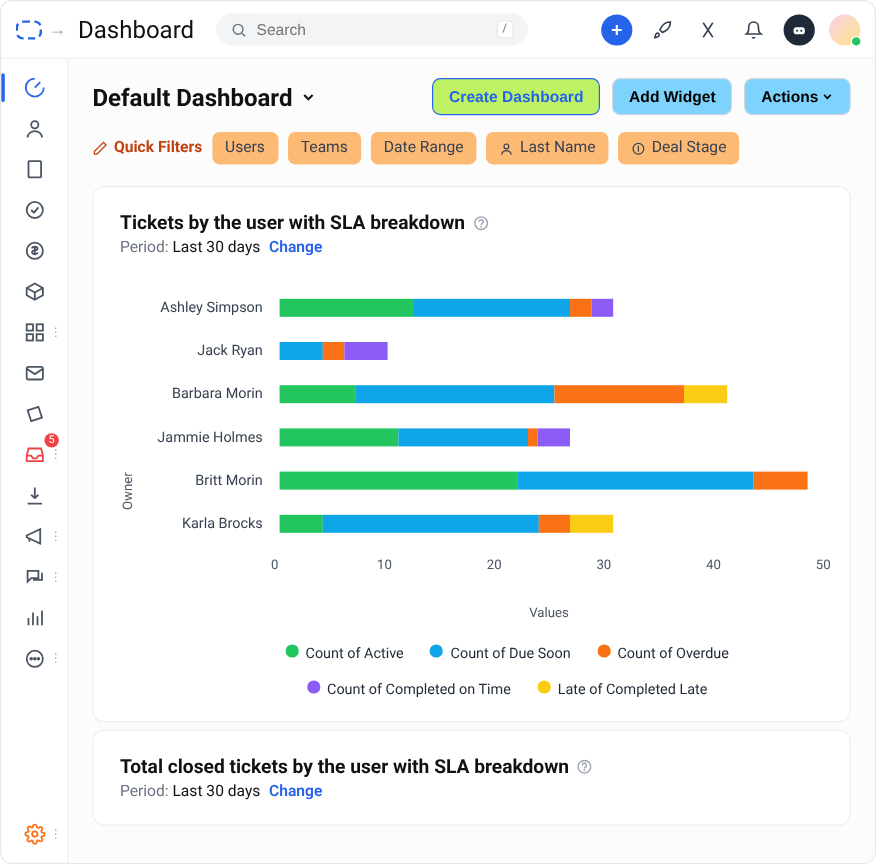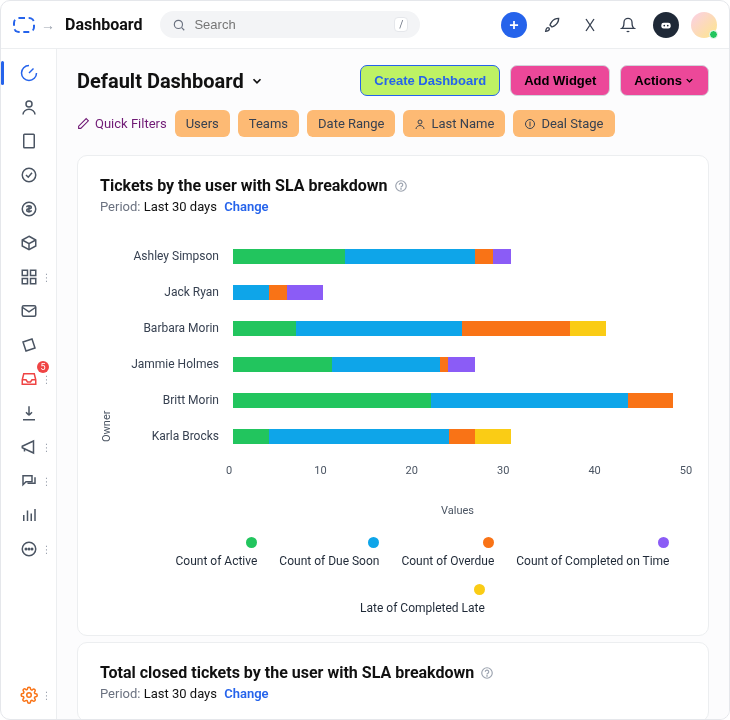--- a/index.html
+++ b/index.html
@@ -1,21 +1,21 @@
 <!DOCTYPE html>
 <html><head>
 <meta charset="utf-8">
 <style>
 * { box-sizing: border-box; margin: 0; padding: 0; }
 body { font-family: -apple-system, BlinkMacSystemFont, "Segoe UI", Roboto, sans-serif; font-size: 13px; color: #111; background: #fff; width: 730px; height: 720px; overflow: hidden; border-radius: 10px; border: 1px solid #e5e7eb; }
 .topbar { display: flex; align-items: center; height: 48px; padding: 0 12px; gap: 10px; border-bottom: 1px solid #eceef0; }
 .logo { display: flex; align-items: center; gap: 6px; }
 .logo-mark { width: 22px; height: 16px; border: 2px dashed #2563eb; border-radius: 6px; }
 .arrow { color: #9ca3af; font-size: 14px; }
-.topbar-title { font-size: 16px; font-weight: 700; }
+.topbar-title { font-size: 20px; font-weight: 400; }
 .search { flex: 1; display: flex; align-items: center; background: #f3f4f6; border-radius: 18px; padding: 6px 12px; gap: 8px; margin: 0 8px; max-width: 260px; }
 .search input { border: none; background: transparent; outline: none; flex: 1; font-size: 13px; color: #6b7280; }
 .kbd { background: #fff; border: 1px solid #e5e7eb; border-radius: 4px; font-size: 10px; padding: 1px 4px; color: #6b7280; }
 .top-icons { display: flex; align-items: center; gap: 12px; margin-left: auto; }
 .icon-btn { width: 26px; height: 26px; display: flex; align-items: center; justify-content: center; border-radius: 50%; cursor: pointer; color: #374151; }
 .icon-btn.blue { background: #2563eb; color: #fff; }
 .icon-btn.dark { background: #1f2937; color: #fff; }
 .avatar { width: 26px; height: 26px; border-radius: 50%; background: linear-gradient(135deg,#fbcfe8,#fde68a); position: relative; }
 .avatar::after { content: ""; position: absolute; width: 7px; height: 7px; background: #22c55e; border: 1.5px solid #fff; border-radius: 50%; bottom: -1px; right: -1px; }
 .layout { display: flex; height: calc(720px - 48px); }
@@ -25,44 +25,44 @@
 .side-item.active::before { content: ""; position: absolute; left: -14px; top: 2px; width: 3px; height: 24px; background: #2563eb; border-radius: 2px; }
 .dots { position: absolute; font-size: 10px; color: #9ca3af; margin-left: 36px; }
 .side-badge { position: relative; }
 .side-badge .badge { position: absolute; top: -4px; right: -6px; background: #ef4444; color: #fff; font-size: 9px; padding: 0 3px; border-radius: 7px; line-height: 12px; }
 .side-bottom { margin-top: auto; margin-bottom: 12px; }
 .settings-icon { color: #f97316; }
 .main { flex: 1; padding: 16px 20px; overflow-y: auto; background: #fcfcfd; }
 .page-head { display: flex; align-items: center; gap: 10px; margin-bottom: 14px; }
 .page-title { font-size: 20px; font-weight: 700; display: flex; align-items: center; gap: 6px; }
 .spacer { flex: 1; }
-.btn { padding: 7px 13px; border-radius: 7px; font-size: 13px; font-weight: 600; cursor: pointer; border: 1px solid #d1d5db; background: #ec4899; }
+.btn { padding: 7px 13px; border-radius: 7px; font-size: 13px; font-weight: 600; cursor: pointer; border: 1px solid #d1d5db; background: #7dd3fc; }
 .btn.primary { color: #2563eb; border-color: #2563eb; background: #bef264; }
 .btn.ghost { border: 1px solid #d1d5db; }
 .filters { display: flex; align-items: center; gap: 8px; margin-bottom: 18px; flex-wrap: wrap; }
-.qf { color: #701a75; font-weight: 400; font-size: 13px; display: flex; align-items: center; gap: 5px; }
+.qf { color: #c2410c; font-weight: 700; font-size: 13px; display: flex; align-items: center; gap: 5px; }
 .chip { background: #fdba74; padding: 6px 11px; border-radius: 6px; font-size: 13px; color: #374151; cursor: pointer; display: flex; align-items: center; gap: 5px; }
 .card { background: #fff; border: 1px solid #eceef0; border-radius: 10px; padding: 20px 22px; margin-bottom: 6px; }
 .card-title { font-size: 16px; font-weight: 700; display: flex; align-items: center; gap: 6px; }
 .help-ico { color: #9ca3af; }
 .card-sub { font-size: 13px; color: #6b7280; margin-top: 4px; }
 .card-sub .strong { color: #111; }
 .link { color: #2563eb; cursor: pointer; font-weight: 600; margin-left: 4px; }
 .chart-wrap { display: flex; margin-top: 24px; }
 .y-axis-label { writing-mode: vertical-rl; transform: rotate(180deg); font-size: 11px; color: #4b5563; text-align: center; margin-right: 6px; }
 .chart-body { flex: 1; }
 .bar-row { display: flex; align-items: center; height: 36px; }
 .bar-label { width: 110px; text-align: right; font-size: 12px; color: #374151; padding-right: 10px; }
 .bar-track { flex: 1; position: relative; height: 15px; margin: 0 4px; }
 .bar-seg { height: 100%; float: left; }
 .axis { display: flex; margin-left: 110px; margin-top: 10px; position: relative; height: 20px; }
 .tick { position: absolute; font-size: 11px; color: #4b5563; transform: translateX(-50%); }
 .x-axis-label { text-align: center; font-size: 11px; color: #4b5563; margin-top: 20px; margin-left: 110px; }
 .legend { display: flex; flex-wrap: wrap; justify-content: center; gap: 16px 22px; margin-top: 20px; margin-left: 40px; }
-.legend-item { display: flex; align-items: flex-end; gap: 6px; font-size: 12px; color: #1f2937; flex-direction: column; }
+.legend-item { display: flex; align-items: flex-start; gap: 6px; font-size: 12px; color: #1f2937; }
 .legend-dot { width: 11px; height: 11px; border-radius: 50%; }
 svg { display: block; }
 </style>
 </head>
 <body>
 
 <div class="topbar">
   <div class="logo">
     <div class="logo-mark"></div>
     <span class="arrow">→</span>

